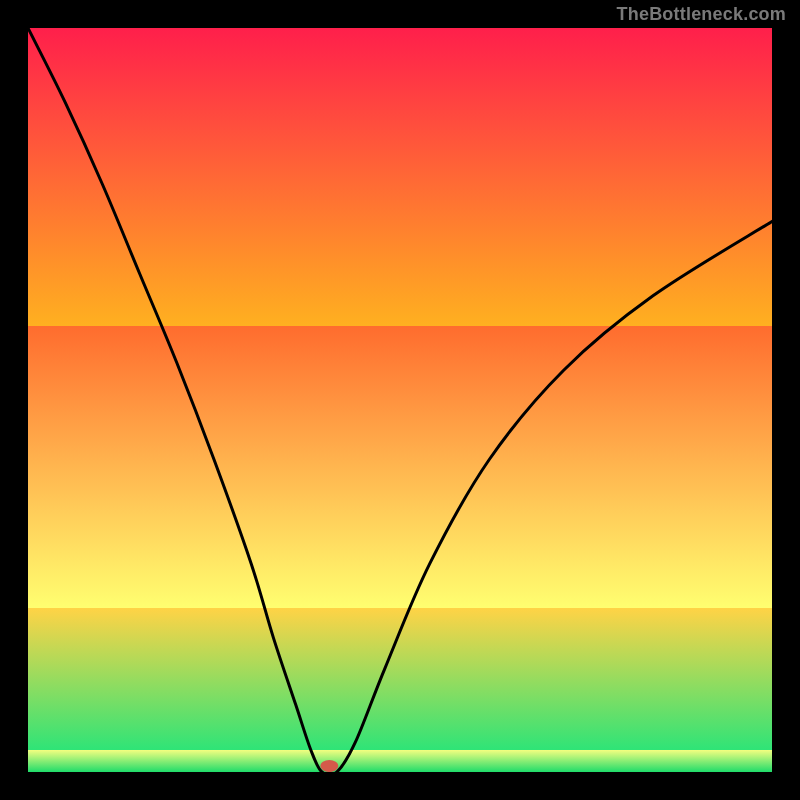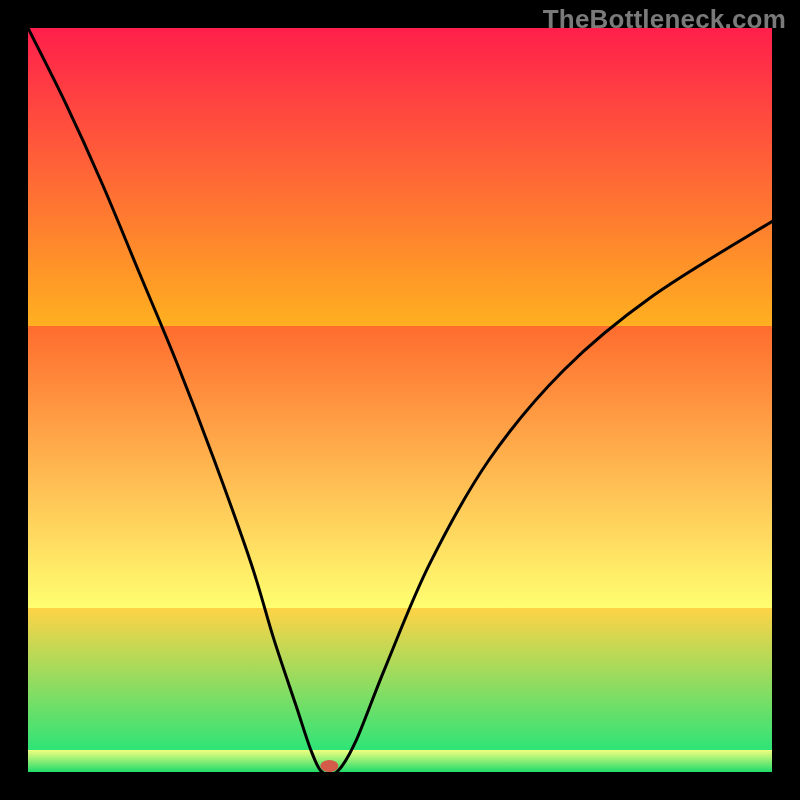--- a/index.html
+++ b/index.html
@@ -23,21 +23,21 @@
     top: 28px;
     left: 28px;
     width: 744px;
     height: 744px;
   }
   .watermark {
     position: absolute;
     top: 4px;
     right: 14px;
     color: #7a7a7a;
-    font-size: 26px;
+    font-size: 18px;
     font-weight: 600;
     letter-spacing: 0.2px;
     user-select: none;
   }
   svg { display: block; }
 </style>
 </head>
 <body>
 
 <div class="frame">

